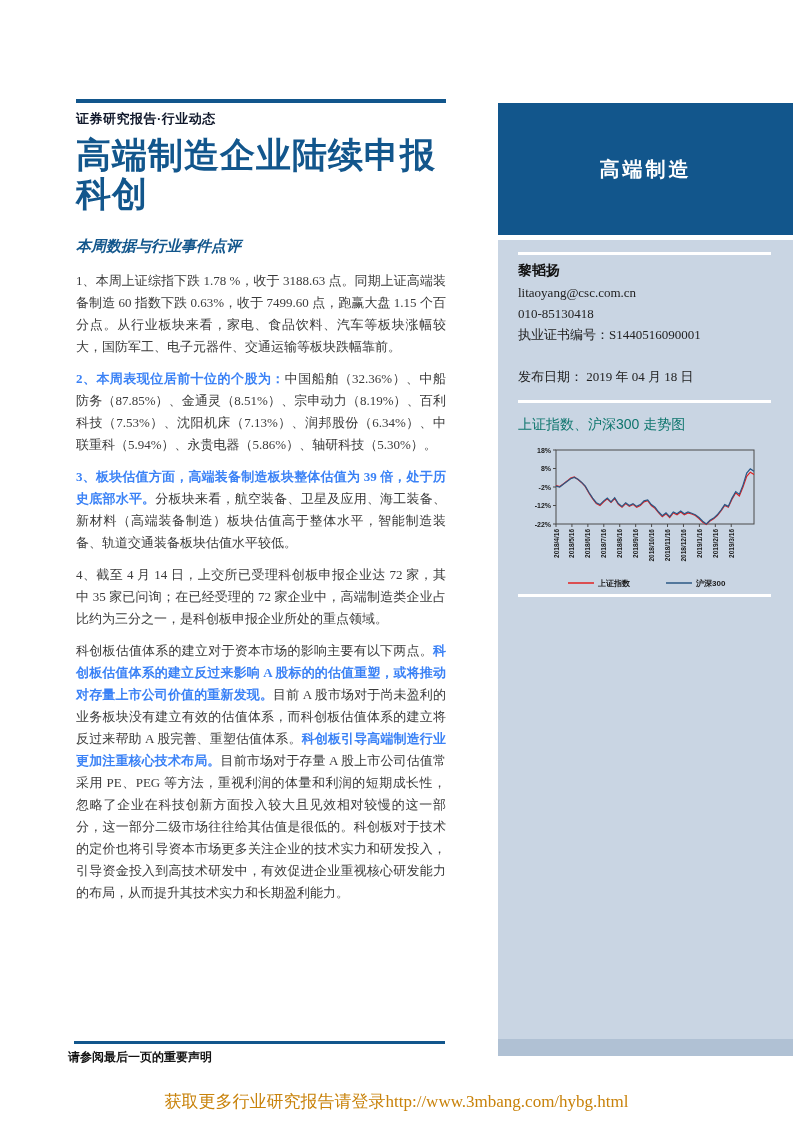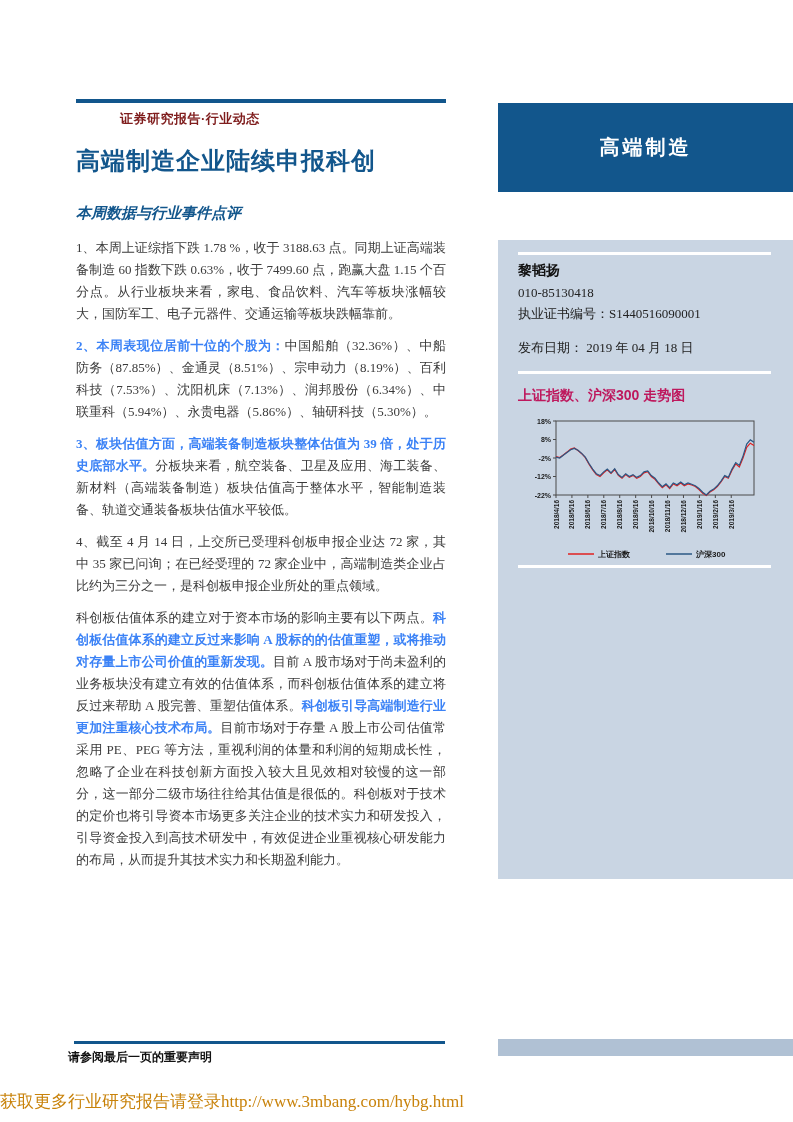--- a/index.html
+++ b/index.html
@@ -1,45 +1,45 @@
 <!DOCTYPE html>
 <html><head>
 <meta charset="utf-8">
 <style>
   html,body{margin:0;padding:0;background:#ffffff;}
   #page{position:relative;width:793px;height:1122px;background:#ffffff;overflow:hidden;
         font-family:"Liberation Sans",sans-serif;}
   
   .col-left{position:absolute;left:76px;top:99px;width:370px;}
   .rule-top{height:4px;background:#12568C;margin-bottom:7px;}
-  .kicker{font-size:13px;font-weight:bold;color:#7f1d1d;letter-spacing:.5px;margin-left:44px;}
-  .title{margin:13px 0 0 0;font-size:24px;line-height:39px;font-weight:bold;color:#12568C;letter-spacing:1px;}
+  .kicker{font-size:13px;font-weight:bold;color:#0f172a;letter-spacing:.5px;}
+  .title{margin:7px 0 0 0;font-size:35px;line-height:39px;font-weight:bold;color:#12568C;letter-spacing:1px;}
   .title .t2{text-decoration:underline;text-decoration-thickness:2px;text-underline-offset:6px;}
   .section-title{margin:24px 0 14px 0;font-size:15px;font-weight:bold;color:#12568C;font-style:italic;}
   .para{margin:0 0 10px 0;font-size:13px;line-height:22px;text-align:justify;color:#3a3a3a;
         font-family:Liberation Serif, serif;}
   .para .b{font-weight:bold;color:#3b82f6;}
   
-  .tag-box{position:absolute;left:498px;top:103px;width:295px;height:89px;background:#12568C;
+  .tag-box{position:absolute;left:498px;top:103px;width:295px;height:132px;background:#12568C;
            color:#ffffff;font-size:20px;font-weight:bold;letter-spacing:3px;
            display:flex;align-items:center;justify-content:center;}
-  .panel{position:absolute;left:498px;top:240px;width:295px;height:639px;background:#C9D5E3;
+  .panel{position:absolute;left:498px;top:240px;width:295px;height:799px;background:#C9D5E3;
          box-sizing:border-box;padding:12px 22px 0 20px;}
   .wrule{height:3px;background:#ffffff;}
   .analyst-name{margin:7px 0 2px 0;font-size:14px;font-weight:bold;color:#111111;}
   .info{font-size:13px;line-height:21px;color:#222222;font-family:"Liberation Serif",serif;}
-  .pub{margin:13px 0 13px 0;}
-  .chart-title{margin:13px 0 8px 0;font-size:14px;font-weight:bold;color:#be185d;}
+  .pub{margin:21px 0 13px 0;}
+  .chart-title{margin:13px 0 8px 0;font-size:14px;font-weight:normal;color:#0f766e;}
   .chart{display:block;margin:0 0 2px 0;}
   .chart text{font-family:"Liberation Sans",sans-serif;}
   .band{position:absolute;left:498px;top:1039px;width:295px;height:17px;background:#B0C1D4;}
   
   .footer-rule{position:absolute;left:74px;top:1041px;width:371px;height:3px;background:#12568C;}
   .footer-note{position:absolute;left:68px;top:1049px;font-size:12px;font-weight:bold;color:#111111;}
-  .watermark{position:absolute;left:0;top:1090px;width:100%;font-size:17px;
+  .watermark{position:absolute;left:0;top:1090px;width:100%;text-align:center;font-size:17px;
              color:#C8820A;font-family:"Liberation Serif",serif;}
 </style>
 </head>
 <body>
 
 <div id="page">
 
   <div class="col-left">
     <div class="rule-top"></div>
     <div class="kicker">证券研究报告·行业动态</div>
@@ -52,20 +52,21 @@
         <p class="para"><span>4、截至 4 月 14 日，上交所已受理科创板申报企业达 72 家，其中 35 家已问询；在已经受理的 72 家企业中，高端制造类企业占比约为三分之一，是科创板申报企业所处的重点领域。</span></p>
         <p class="para"><span>科创板估值体系的建立对于资本市场的影响主要有以下两点。</span><span class="b">科创板估值体系的建立反过来影响 A 股标的的估值重塑，或将推动对存量上市公司价值的重新发现。</span><span>目前 A 股市场对于尚未盈利的业务板块没有建立有效的估值体系，而科创板估值体系的建立将反过来帮助 A 股完善、重塑估值体系。</span><span class="b">科创板引导高端制造行业更加注重核心技术布局。</span><span>目前市场对于存量 A 股上市公司估值常采用 PE、PEG 等方法，重视利润的体量和利润的短期成长性，忽略了企业在科技创新方面投入较大且见效相对较慢的这一部分，这一部分二级市场往往给其估值是很低的。科创板对于技术的定价也将引导资本市场更多关注企业的技术实力和研发投入，引导资金投入到高技术研发中，有效促进企业重视核心研发能力的布局，从而提升其技术实力和长期盈利能力。</span></p>
       </div>
   </div>
 
   <div class="tag-box">高端制造</div>
 
   <aside class="panel">
     <div class="wrule"></div>
     <div class="analyst-name">黎韬扬</div>
+    <div class="info">litaoyang@csc.com.cn</div>
     <div class="info">010-85130418</div>
     <div class="info">执业证书编号：S1440516090001</div>
     <div class="info pub">发布日期： 2019 年 04 月 18 日</div>
     <div class="wrule"></div>
     <div class="chart-title">上证指数、沪深300 走势图</div>
     <svg class="chart" width="252" height="150" viewBox="0 0 252 150" xmlns="http://www.w3.org/2000/svg">
         <rect x="38" y="8" width="198" height="74" fill="none" stroke="#4a4a4a" stroke-width="1"></rect>
         <line x1="35" y1="8" x2="38" y2="8" stroke="#4a4a4a" stroke-width="1"></line>
         <text x="33" y="10.5" text-anchor="end" font-size="7" font-weight="bold" fill="#1a1a1a">18%</text>
         <line x1="35" y1="26.5" x2="38" y2="26.5" stroke="#4a4a4a" stroke-width="1"></line>

